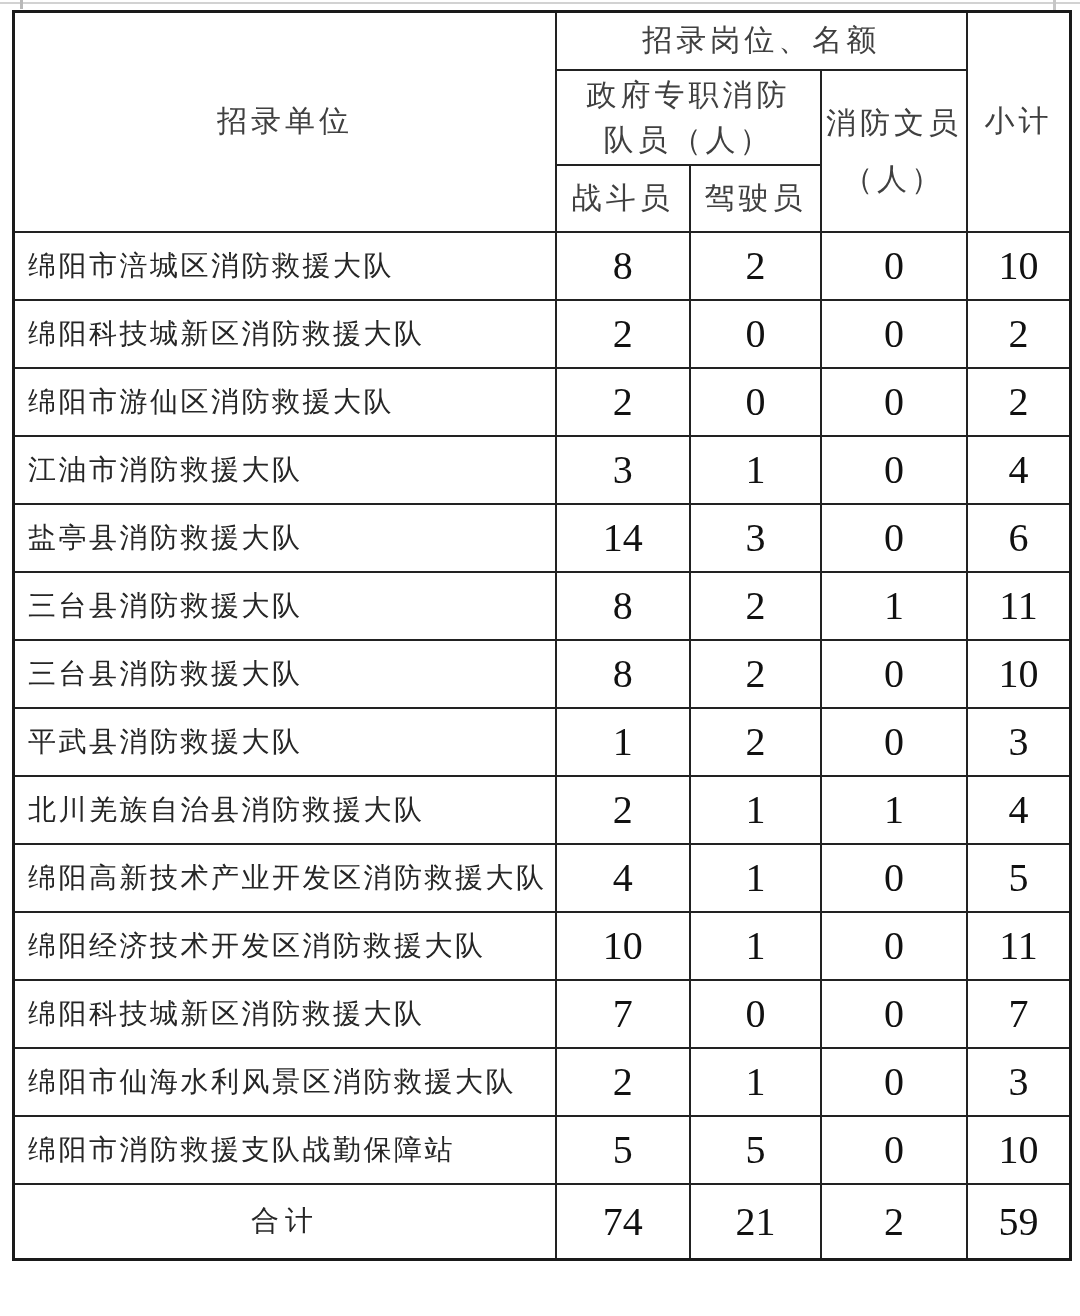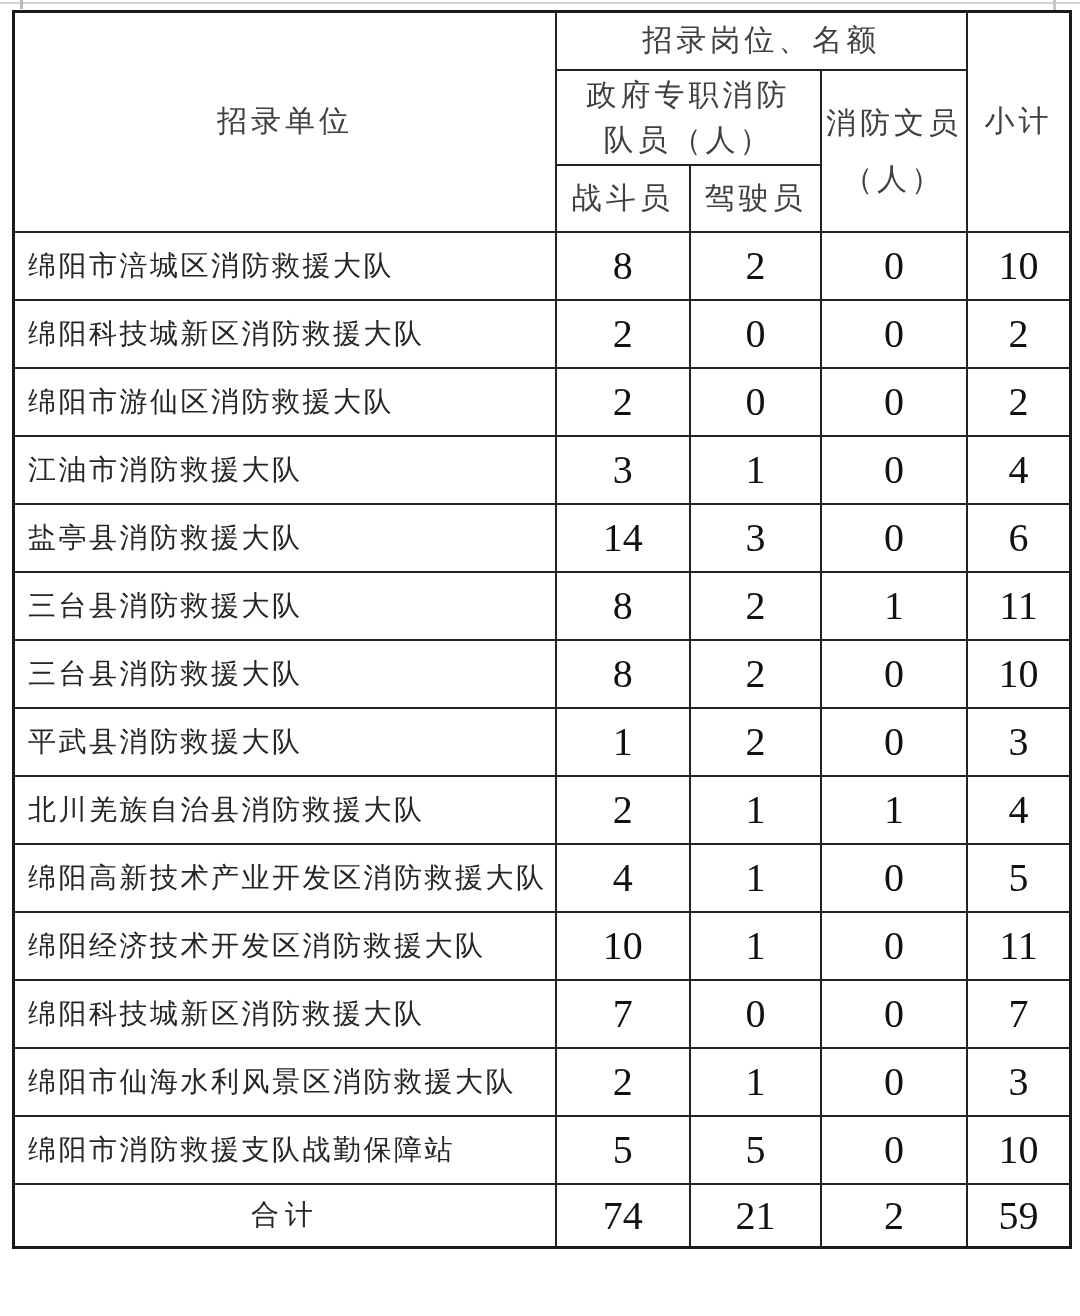--- a/index.html
+++ b/index.html
@@ -62,21 +62,21 @@
   }
   .quota-table thead tr.hrow-1 { height: 58px; }
   .quota-table thead tr.hrow-2 { height: 95px; }
   .quota-table thead tr.hrow-3 { height: 67px; }
 
   .two-line div { line-height: 45px; }
   .th-clerk div { line-height: 56px; }
 
   
   .quota-table tbody tr { height: 68px; }
-  .quota-table tbody tr.total-row { height: 64px; }
+  .quota-table tbody tr.total-row { height: 76px; }
 
   td.unit-cell {
     font-family: "Liberation Serif", "DejaVu Serif", serif;
     font-weight: 400;
     font-size: 28px;
     letter-spacing: 2.5px;
     color: #262626;
     text-align: left;
     padding-left: 13px;
   }

